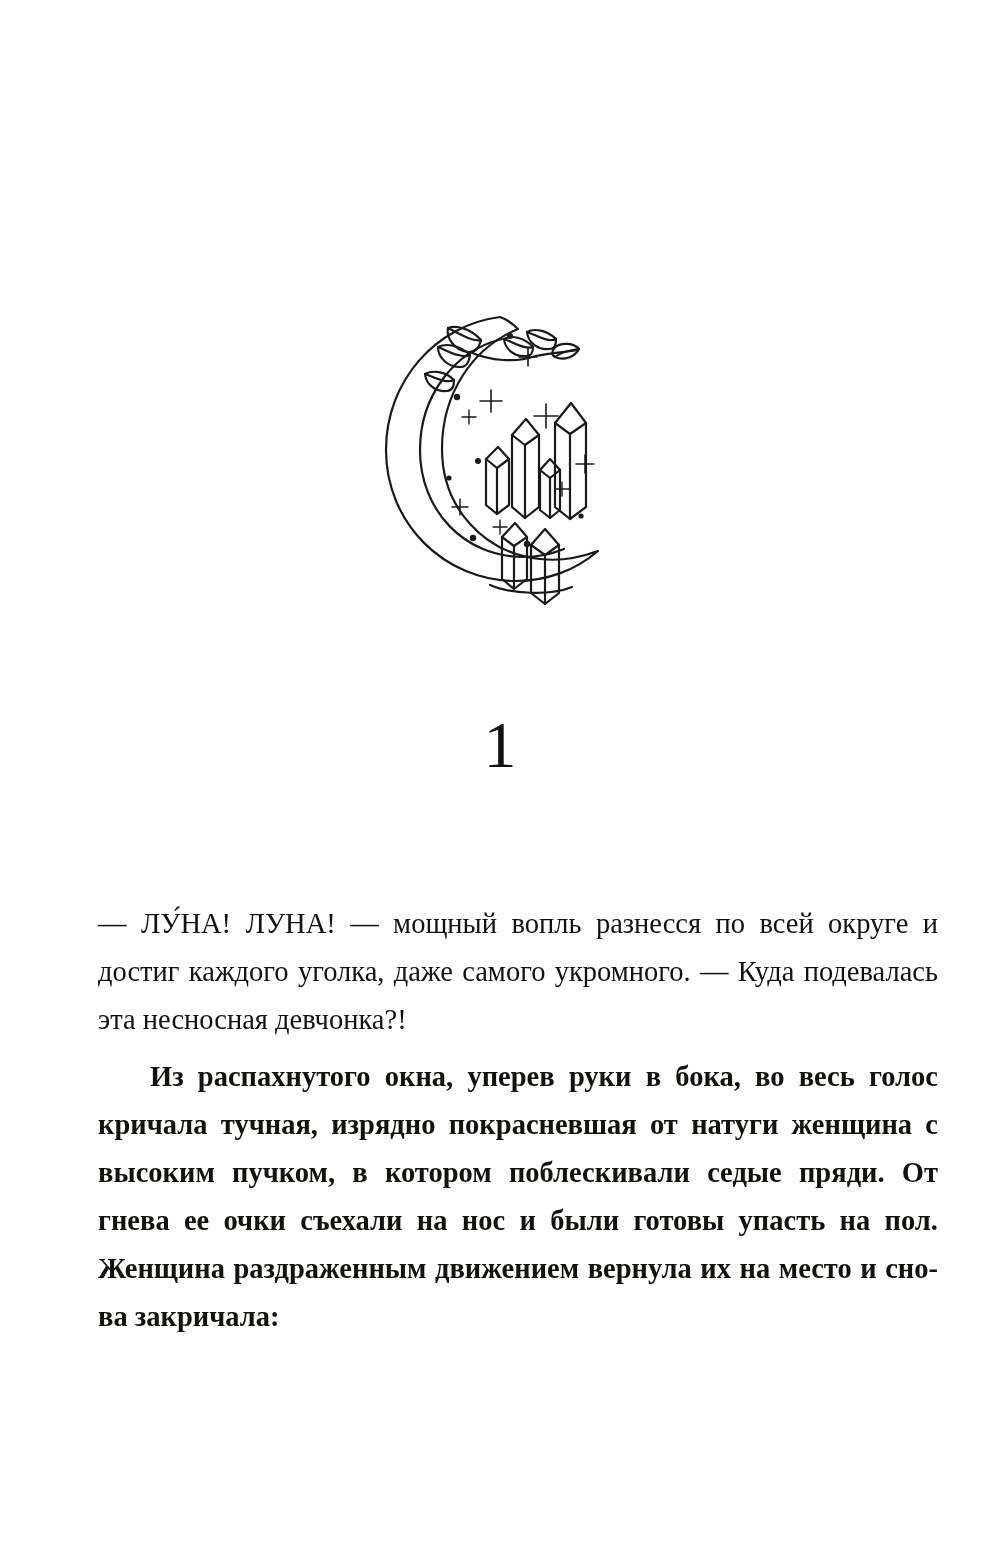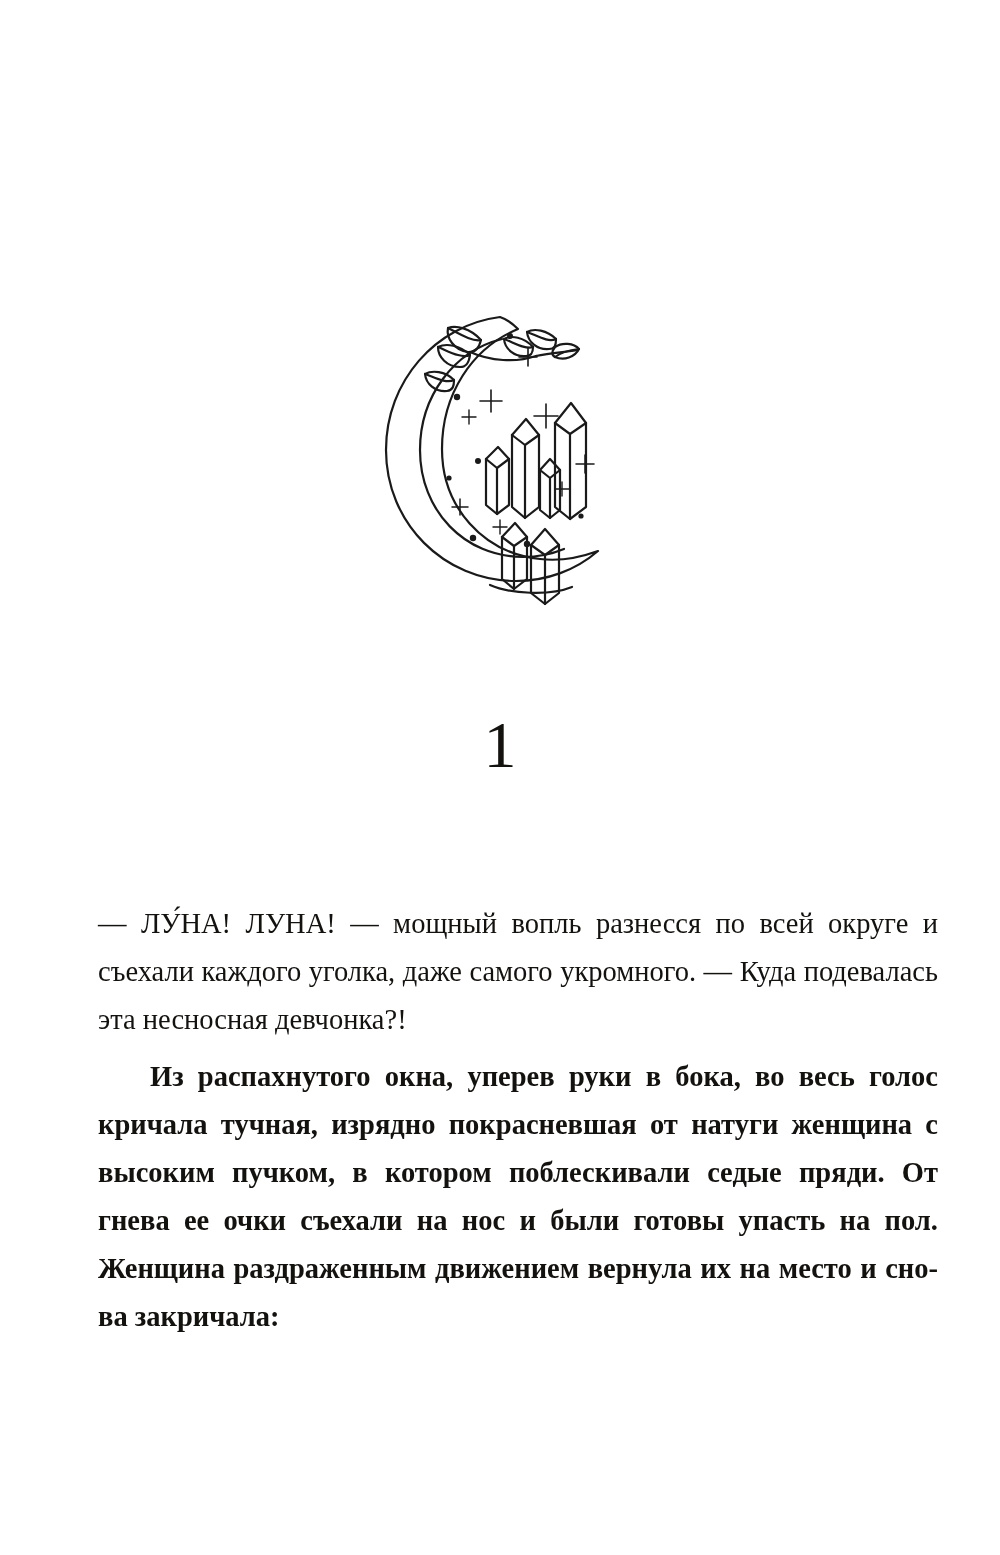--- a/index.html
+++ b/index.html
@@ -145,17 +145,17 @@
         <path d="M181 250 l14 10 l14 -10 M195 260 l0 49"></path>
 
         <path d="M140 290 C 160 299, 200 301, 222 292"></path>
       </g>
     </svg>
   </div>
 
   <div class="chapter-number">1</div>
 
   <div class="textblock">
-    <p>— ЛУ́НА! ЛУНА! — мощный вопль разнесся по всей округе и съехали каждого уголка, даже самого укромного. — Куда подевалась эта несносная дев­чонка?!</p>
+    <p>— ЛУ́НА! ЛУНА! — мощный вопль разнесся по всей округе и достиг каждого уголка, даже самого укромного. — Куда подевалась эта несносная дев­чонка?!</p>
     <p class="indent">Из распахнутого окна, уперев руки в бока, во весь голос кричала тучная, изрядно покрасневшая от на­туги женщина с высоким пучком, в котором по­блескивали седые пряди. От гнева ее очки съехали на нос и были готовы упасть на пол. Женщина раз­драженным движением вернула их на место и сно­ва закричала:</p>
   </div>
 
 </div>
 
 </body></html>

